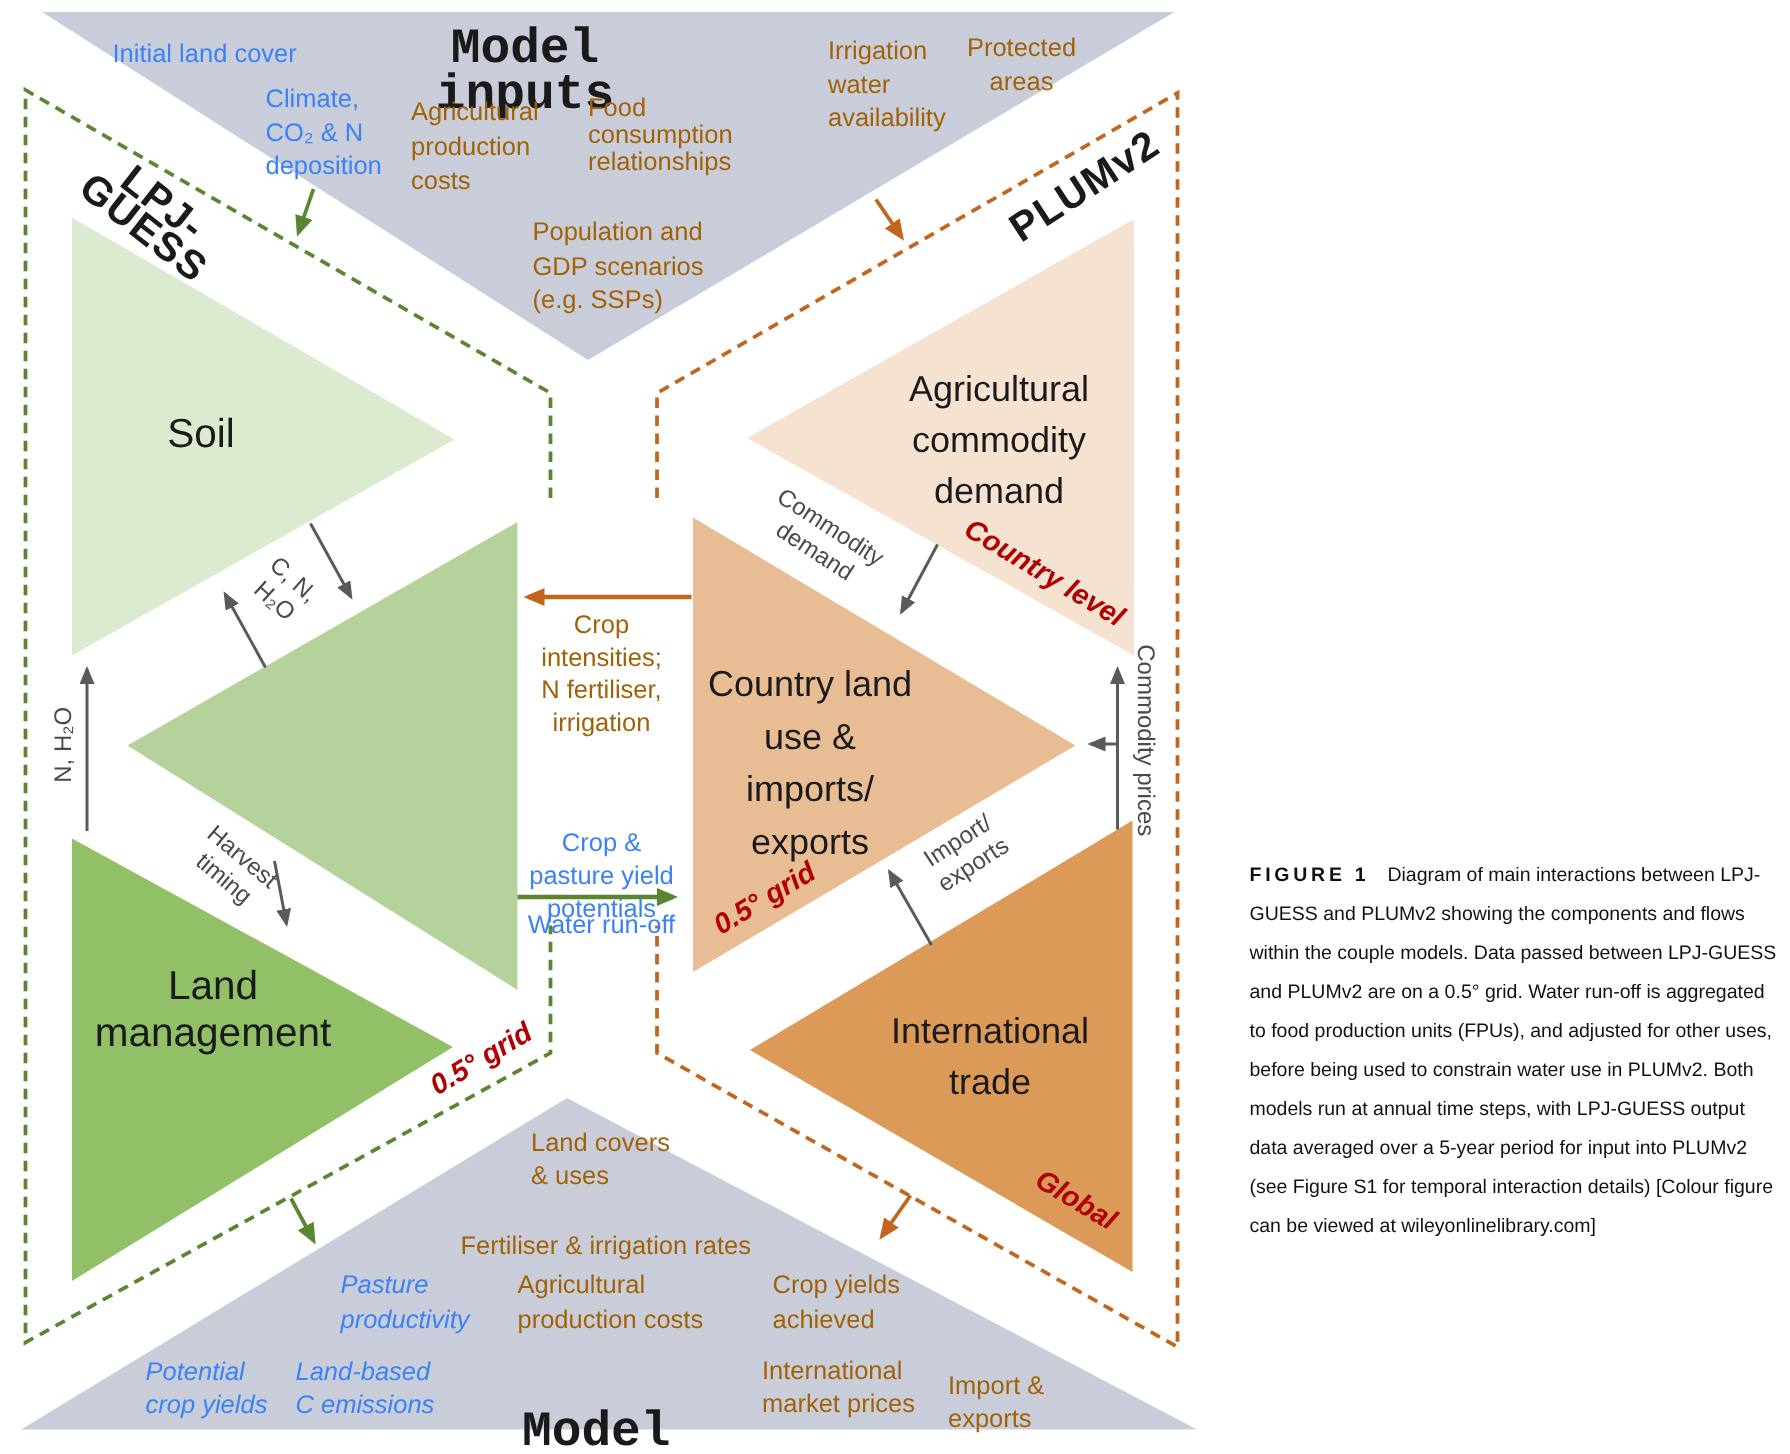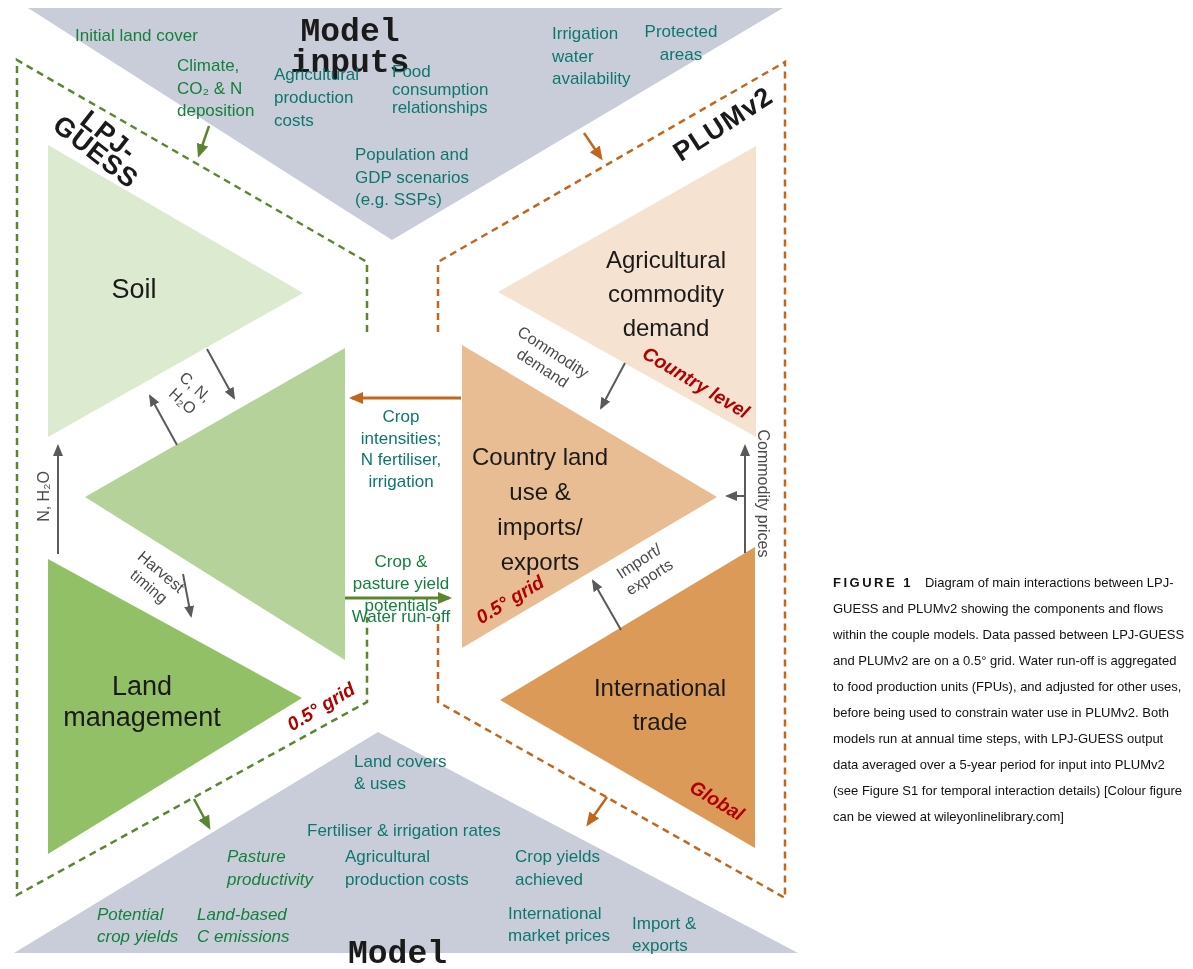--- a/index.html
+++ b/index.html
@@ -3,22 +3,22 @@
 <meta charset="utf-8">
 <style>
   html,body{margin:0;padding:0;background:#ffffff;}
   #canvas{
     position:relative;width:1193px;height:969px;background:#ffffff;overflow:hidden;
     font-family:"Liberation Sans","DejaVu Sans",sans-serif;color:#1a1a1a;
   }
   #shapes{position:absolute;left:0;top:0;width:1193px;height:969px;}
   .lbl{position:absolute;white-space:pre-line;line-height:21px;font-size:17px;}
   .c{text-align:center;}
-  .g{color:#15803d;}
-  .o{color:#0f766e;}
+  .g{color:#3b82f6;}
+  .o{color:#a16207;}
   .k{color:#1a1a1a;}
   .gy{color:#4a4a4a;font-size:16px;line-height:19px;}
   .r{color:#b00000;font-weight:bold;font-style:italic;font-size:19px;}
   .it{font-style:italic;}
   .rot{transform-origin:50% 50%;}
   .big{font-size:33px;font-weight:600;line-height:31px;font-family:Liberation Mono, monospace;}
   .comp{font-size:27px;line-height:31px;}
   .comp2{font-size:24px;line-height:35px;}
   .modelname{font-size:27px;font-weight:600;letter-spacing:1px;}
   #caption{
@@ -97,21 +97,21 @@
   <div class="lbl o" style="left:355px;top:144px;line-height:22.5px;">Population and
 GDP scenarios
 (e.g. SSPs)</div>
   <div class="lbl o" style="left:552px;top:23px;line-height:22.5px;">Irrigation
 water
 availability</div>
   <div class="lbl o c" style="left:640px;top:21px;width:82px;line-height:22.5px;">Protected
 areas</div>
 
   <div class="lbl k comp c" style="left:84px;top:274px;width:100px;">Soil</div>
-  <div class="lbl k comp c" style="left:42px;top:671px;width:200px;">Land
+  <div class="lbl k comp c" style="left:42px;top:642px;width:200px;">Land
 management</div>
 
   <div class="lbl k comp2 c" style="left:576px;top:243px;width:180px;line-height:34px;">Agricultural
 commodity
 demand</div>
   <div class="lbl k comp2 c" style="left:455px;top:439px;width:170px;">Country land
 use &amp;
 imports/
 exports</div>
   <div class="lbl k comp2 c" style="left:575px;top:671px;width:170px;line-height:34px;">International

